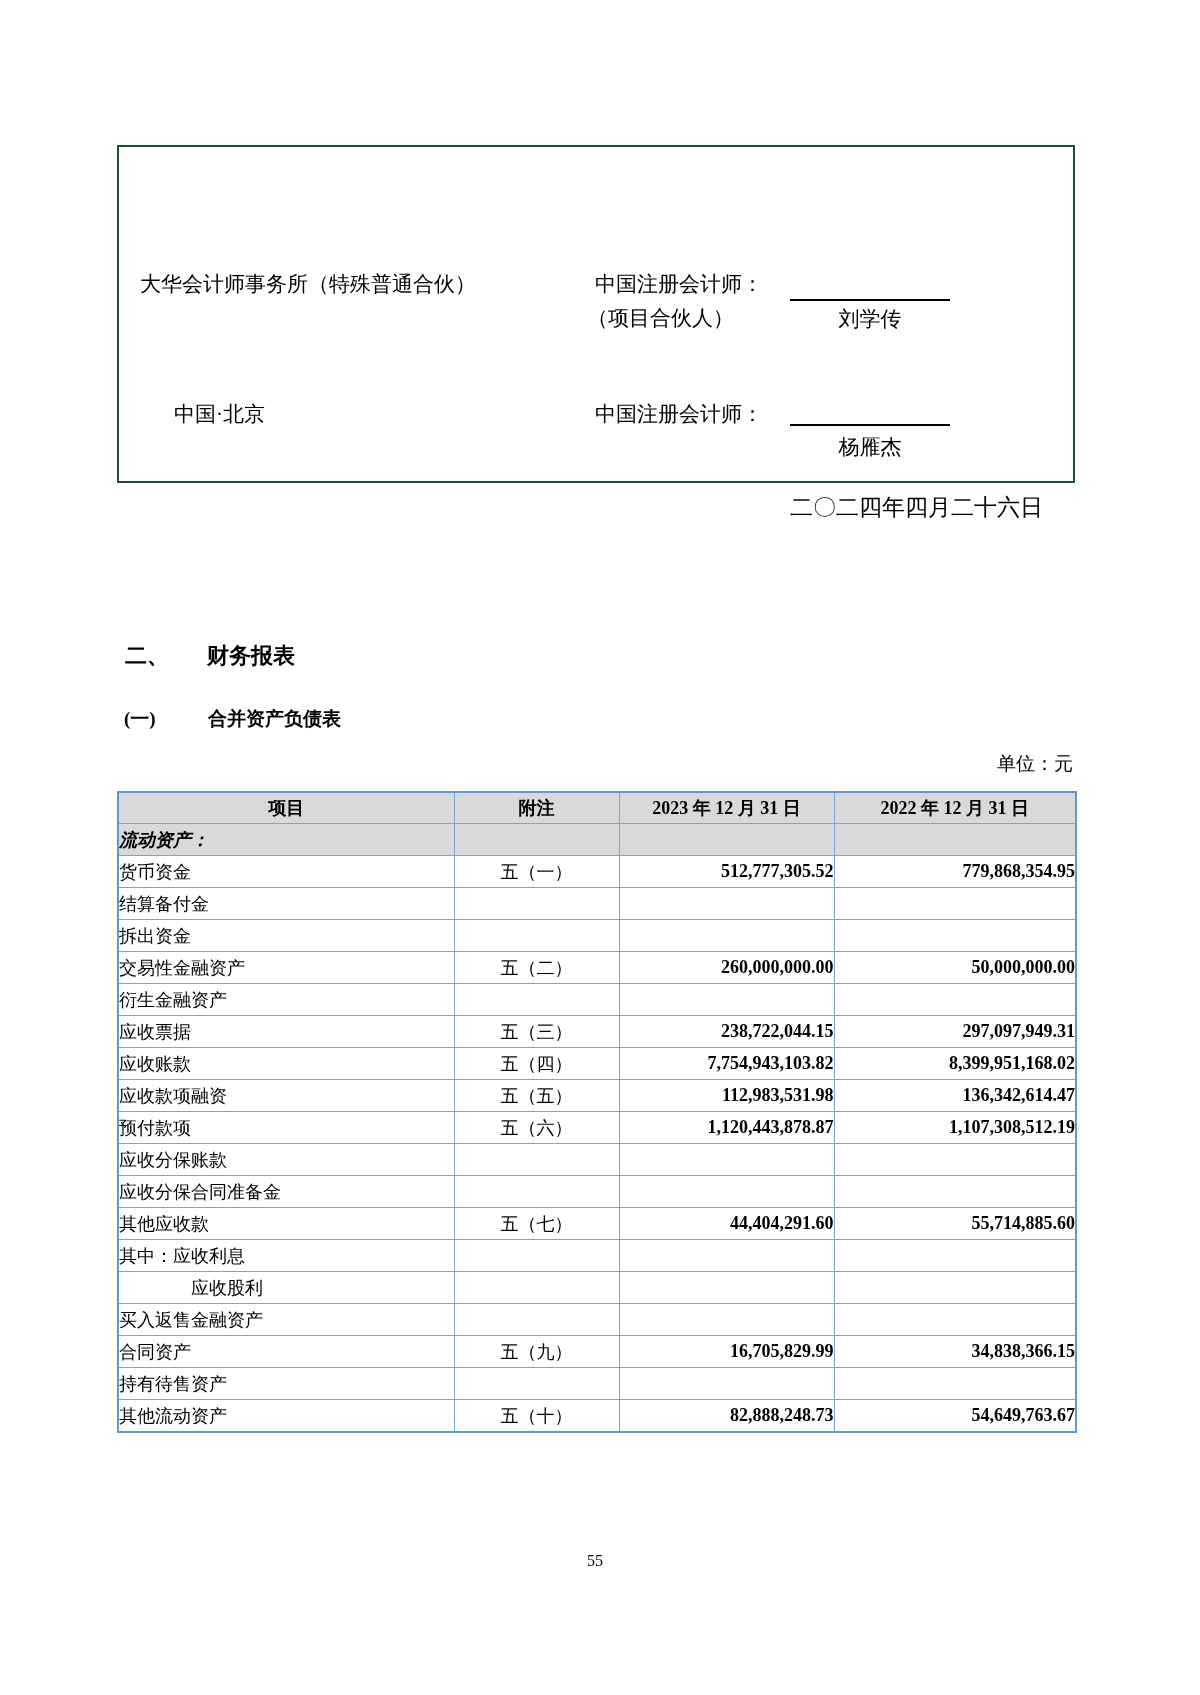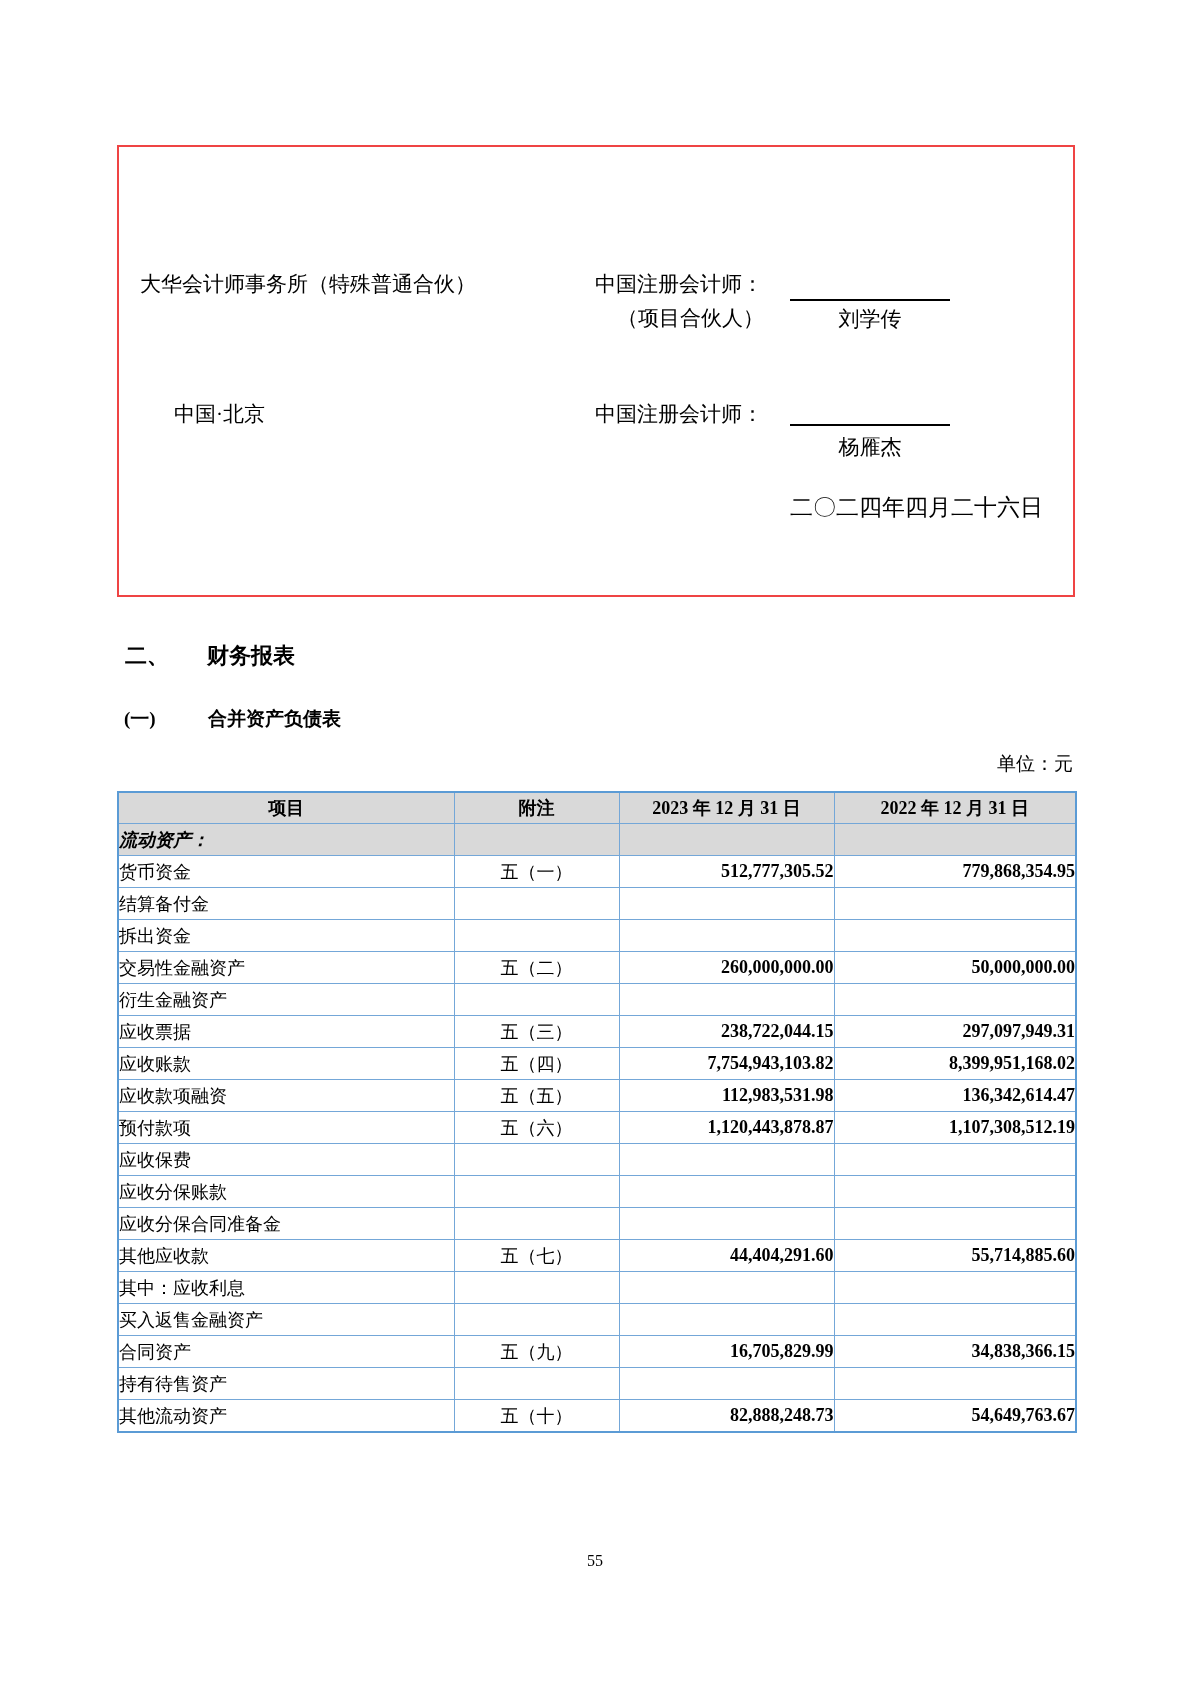--- a/index.html
+++ b/index.html
@@ -7,22 +7,22 @@
     position:relative;
     width:1200px;height:1695px;
     background:#ffffff;
     font-family:"Liberation Serif","DejaVu Serif",serif;
     color:#000000;
     overflow:hidden;
   }
   
   .sig-box{
     position:absolute;left:117px;top:145px;
-    width:958px;height:452px;
-    border:2px solid #ef4444;
+    width:958px;height:338px;
+    border:2px solid #14532d;
     box-sizing:border-box;
     text-decoration:underline;
   }
   .sig-box .abs{position:absolute;white-space:nowrap;}
   .sig-text{font-size:21px;line-height:24px;}
   .sig-line{position:absolute;height:0;border-top:2px solid #000;}
   .sig-name{text-align:center;}
   .sig-date{font-size:23px;line-height:26px;}
   
   .h1{
@@ -73,21 +73,21 @@
 <body>
 
 <div class="page">
 
   <div class="sig-box">
     <div class="abs sig-text" style="left:21px;top:125px;">大华会计师事务所（特殊普通合伙）</div>
 
     <div class="abs sig-text" style="left:476px;top:125px;">中国注册会计师：</div>
     <div class="sig-line" style="left:671px;top:152px;width:160px;"></div>
 
-    <div class="abs sig-text" style="left:498px;top:159px;">（项目合伙人）</div>
+    <div class="abs sig-text" style="left:468px;top:159px;">（项目合伙人）</div>
     <div class="abs sig-text sig-name" style="left:671px;top:160px;width:160px;">刘学传</div>
 
     <div class="abs sig-text" style="left:55px;top:255px;">中国·北京</div>
 
     <div class="abs sig-text" style="left:476px;top:255px;">中国注册会计师：</div>
     <div class="sig-line" style="left:671px;top:277px;width:160px;"></div>
     <div class="abs sig-text sig-name" style="left:671px;top:288px;width:160px;">杨雁杰</div>
 
     <div class="abs sig-date" style="right:30px;top:348px;">二〇二四年四月二十六日</div>
   </div>
@@ -172,26 +172,20 @@
           <td class="num">112,983,531.98</td>
           <td class="num">136,342,614.47</td>
         </tr>
         <tr>
           <td class="item">预付款项</td>
           <td class="note">五（六）</td>
           <td class="num">1,120,443,878.87</td>
           <td class="num">1,107,308,512.19</td>
         </tr>
         <tr>
-          <td class="item">应收保费</td>
-          <td class="note"></td>
-          <td class="num"></td>
-          <td class="num"></td>
-        </tr>
-        <tr>
           <td class="item">应收分保账款</td>
           <td class="note"></td>
           <td class="num"></td>
           <td class="num"></td>
         </tr>
         <tr>
           <td class="item">应收分保合同准备金</td>
           <td class="note"></td>
           <td class="num"></td>
           <td class="num"></td>
@@ -202,20 +196,26 @@
           <td class="num">44,404,291.60</td>
           <td class="num">55,714,885.60</td>
         </tr>
         <tr>
           <td class="item">其中：应收利息</td>
           <td class="note"></td>
           <td class="num"></td>
           <td class="num"></td>
         </tr>
         <tr>
+          <td class="item indent">应收股利</td>
+          <td class="note"></td>
+          <td class="num"></td>
+          <td class="num"></td>
+        </tr>
+        <tr>
           <td class="item">买入返售金融资产</td>
           <td class="note"></td>
           <td class="num"></td>
           <td class="num"></td>
         </tr>
         <tr>
           <td class="item">合同资产</td>
           <td class="note">五（九）</td>
           <td class="num">16,705,829.99</td>
           <td class="num">34,838,366.15</td>

